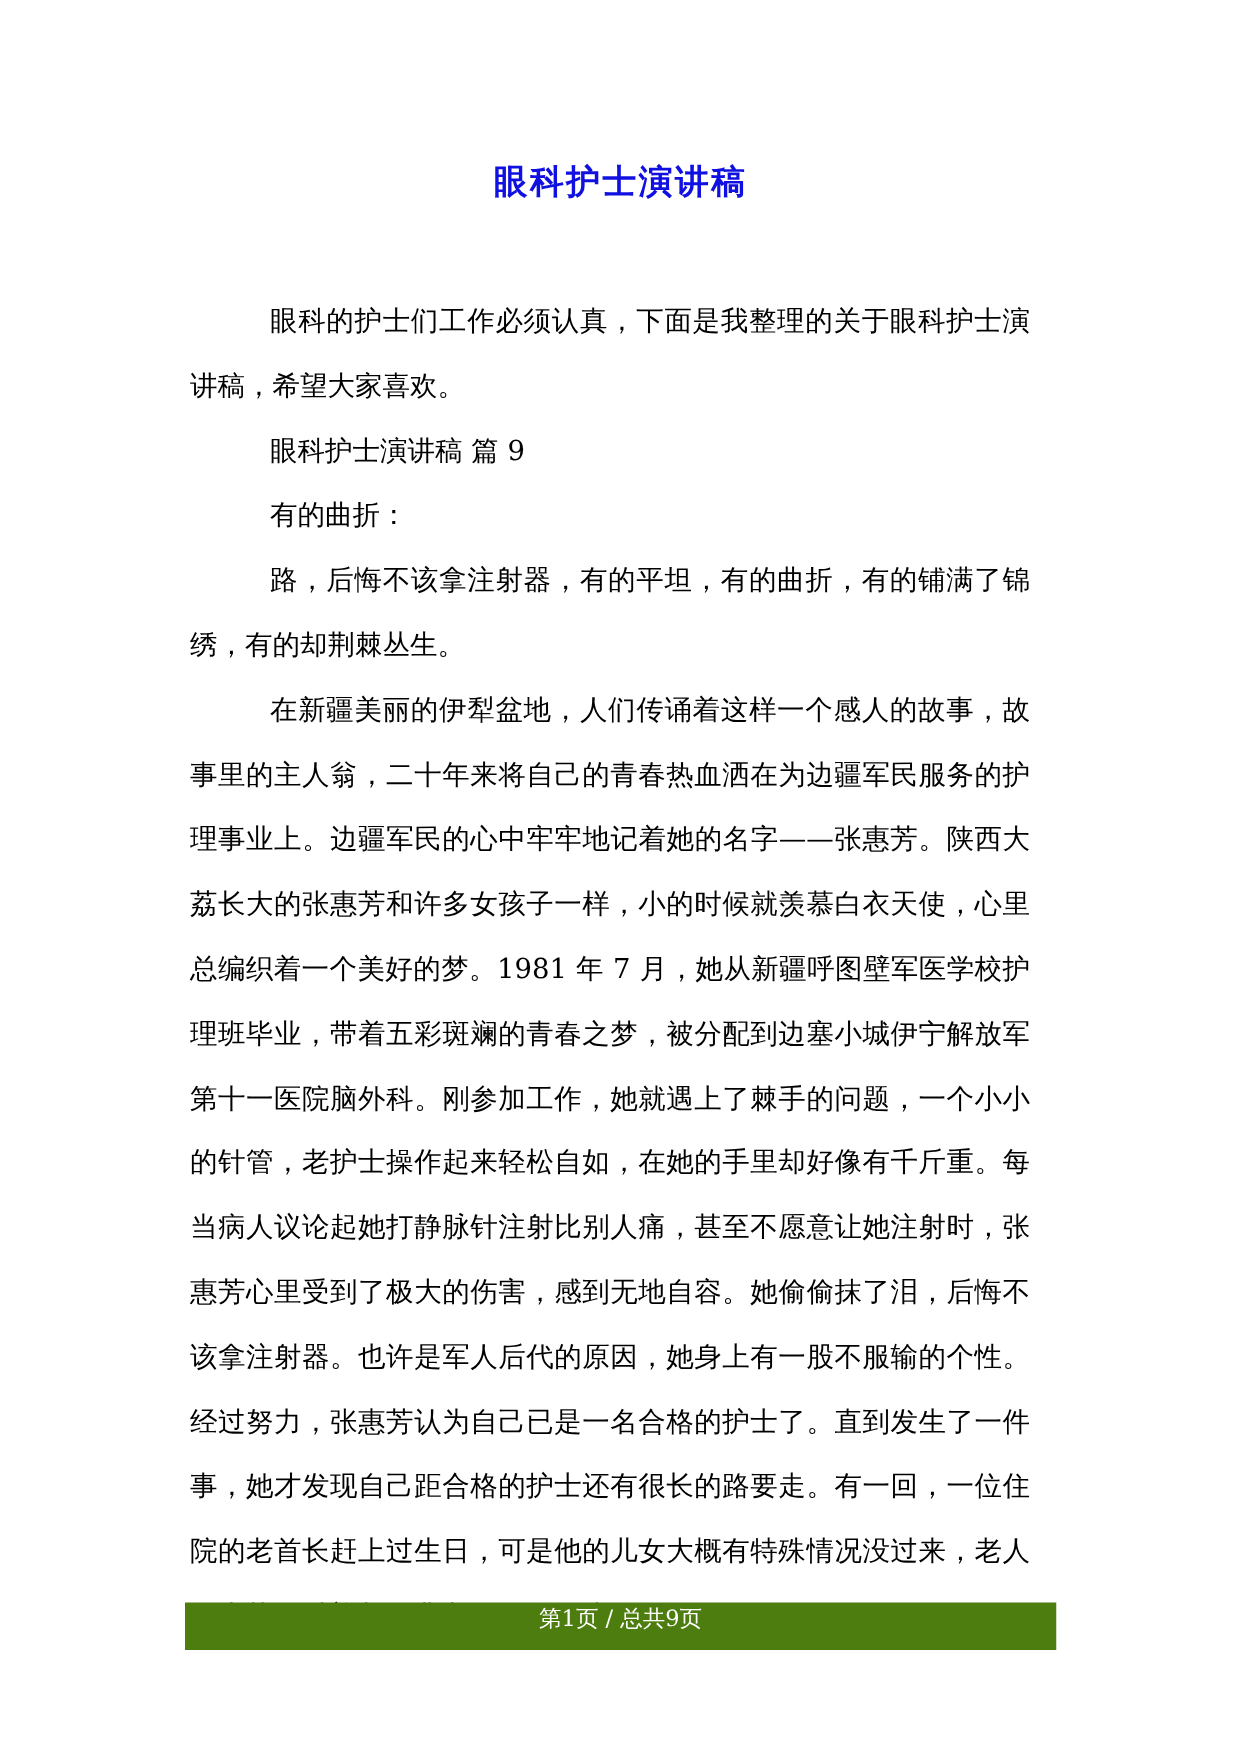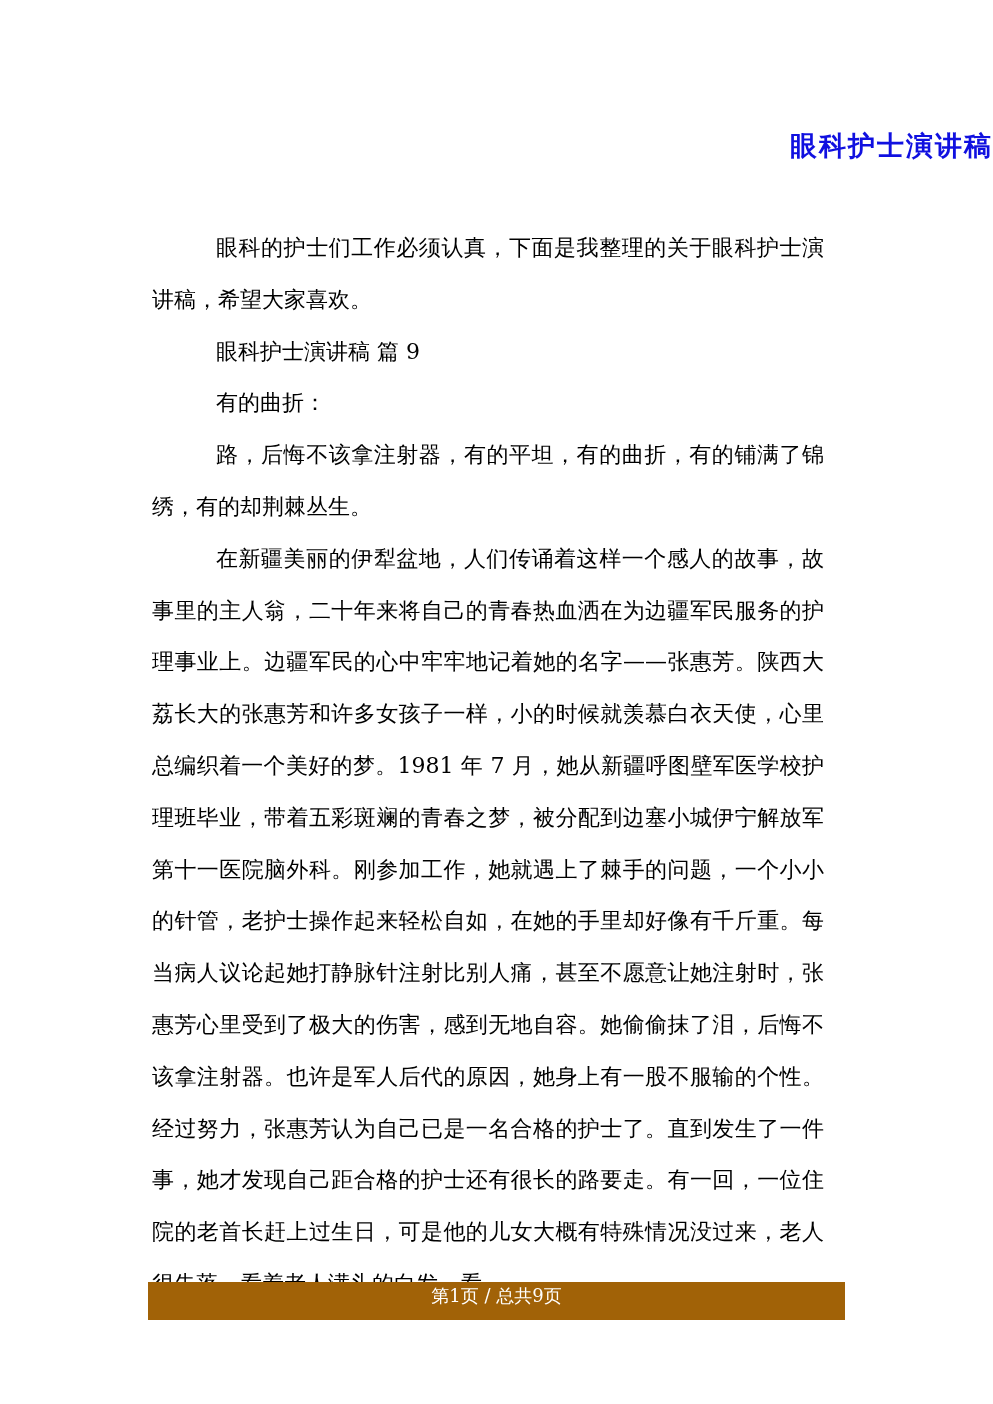--- a/index.html
+++ b/index.html
@@ -19,51 +19,51 @@
       position: absolute;
       left: 0; top: 0;
       width: 993px;
       height: 1404px;
     }
     .doc-title {
       position: absolute;
       top: 126px;
       left: 0;
       width: 993px;
-      text-align: right;
+      text-align: center;
       font-family: "DejaVu Sans", "Liberation Sans", sans-serif;
       font-weight: bold;
       font-size: 27px;
       letter-spacing: 2px;
       line-height: 40px;
       margin: 0;
     }
     .body-text {
       position: absolute;
       left: 152px;
-      top: 222px;
+      top: 232px;
       width: 672px;
       font-size: 22px;
       line-height: 51.8px;
     }
     .body-text p {
       margin: 0;
       text-align: justify;
       text-align-last: left;
     }
     .indent {
       text-indent: 64px;
     }
     .footer-bar {
       position: absolute;
       left: 148px;
       top: 1282px;
       width: 697px;
       height: 38px;
-      background: #a16207;
+      background: #4d7c0f;
       display: flex;
       align-items: flex-start;
       justify-content: center;
     }
     .footer-text {
       color: #ffffff;
       font-size: 18px;
       line-height: 26px;
       margin-top: 1px;
       white-space: pre;

